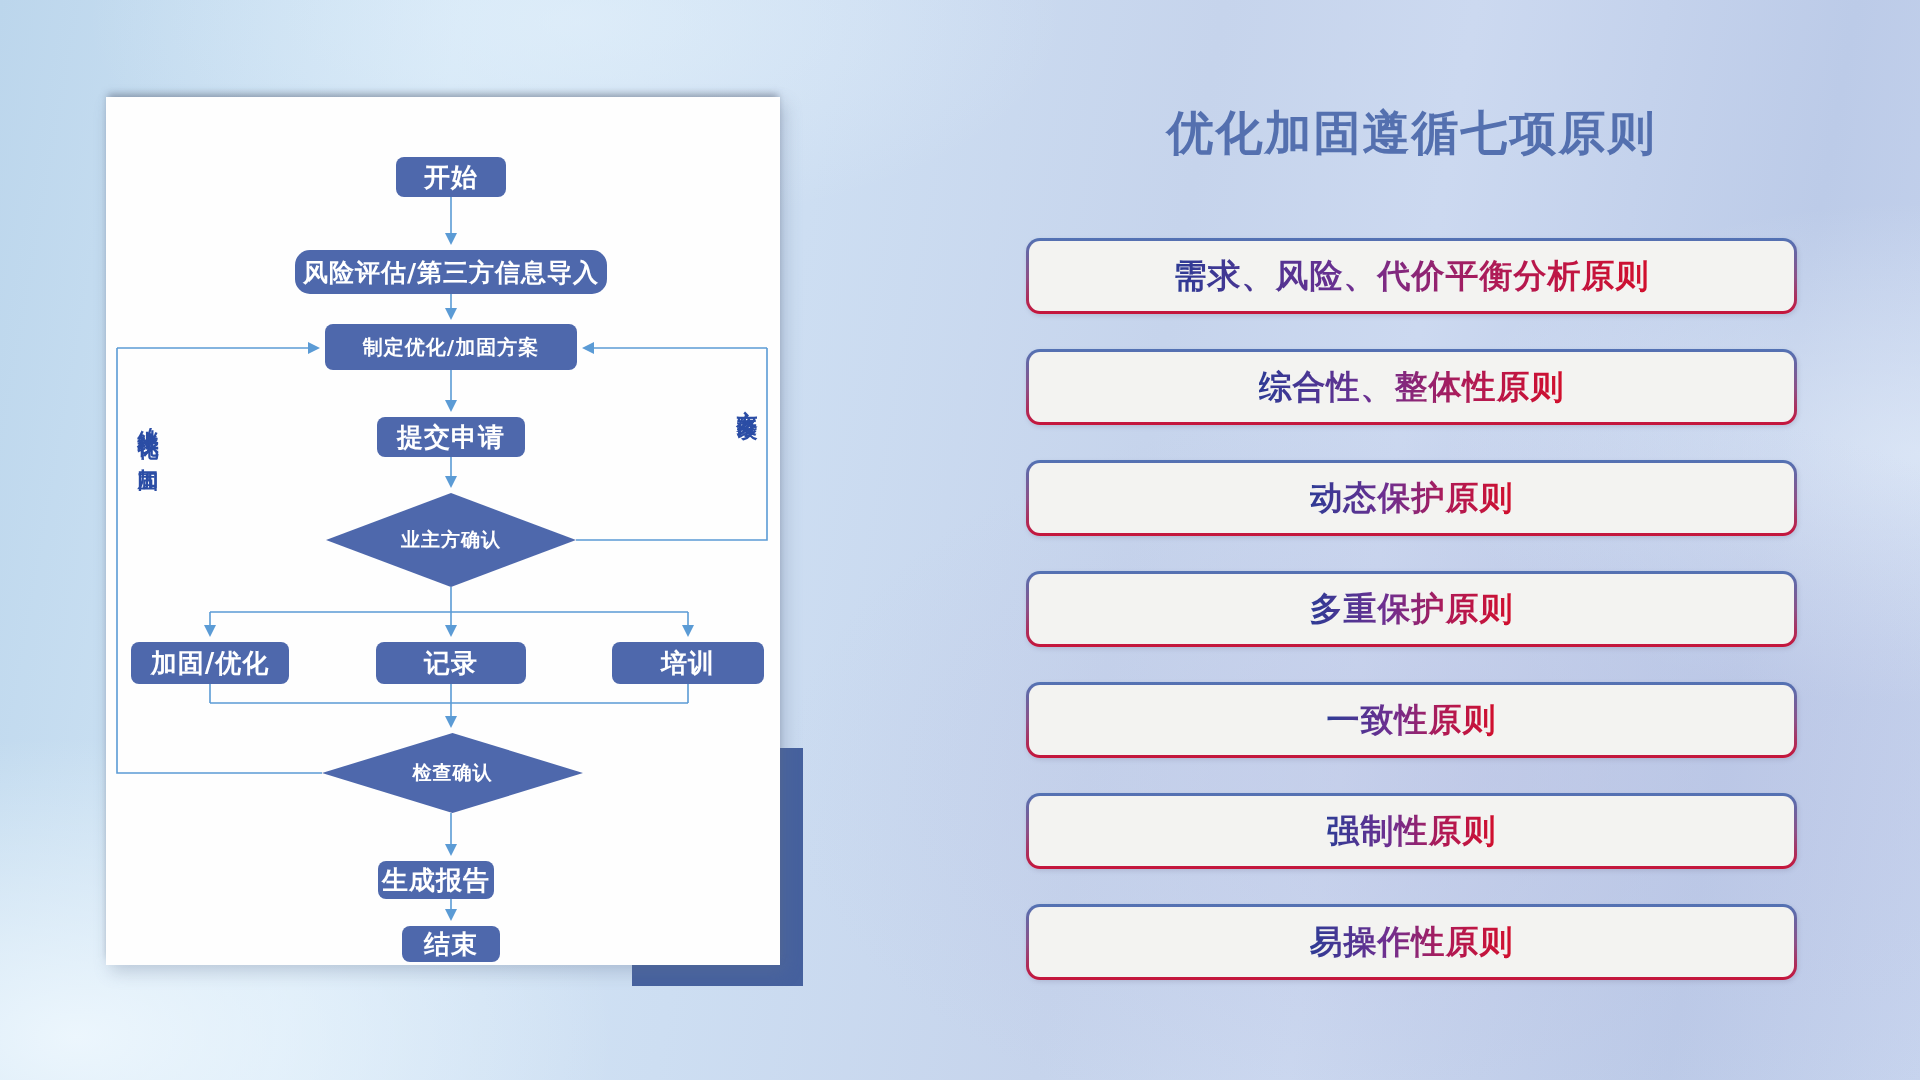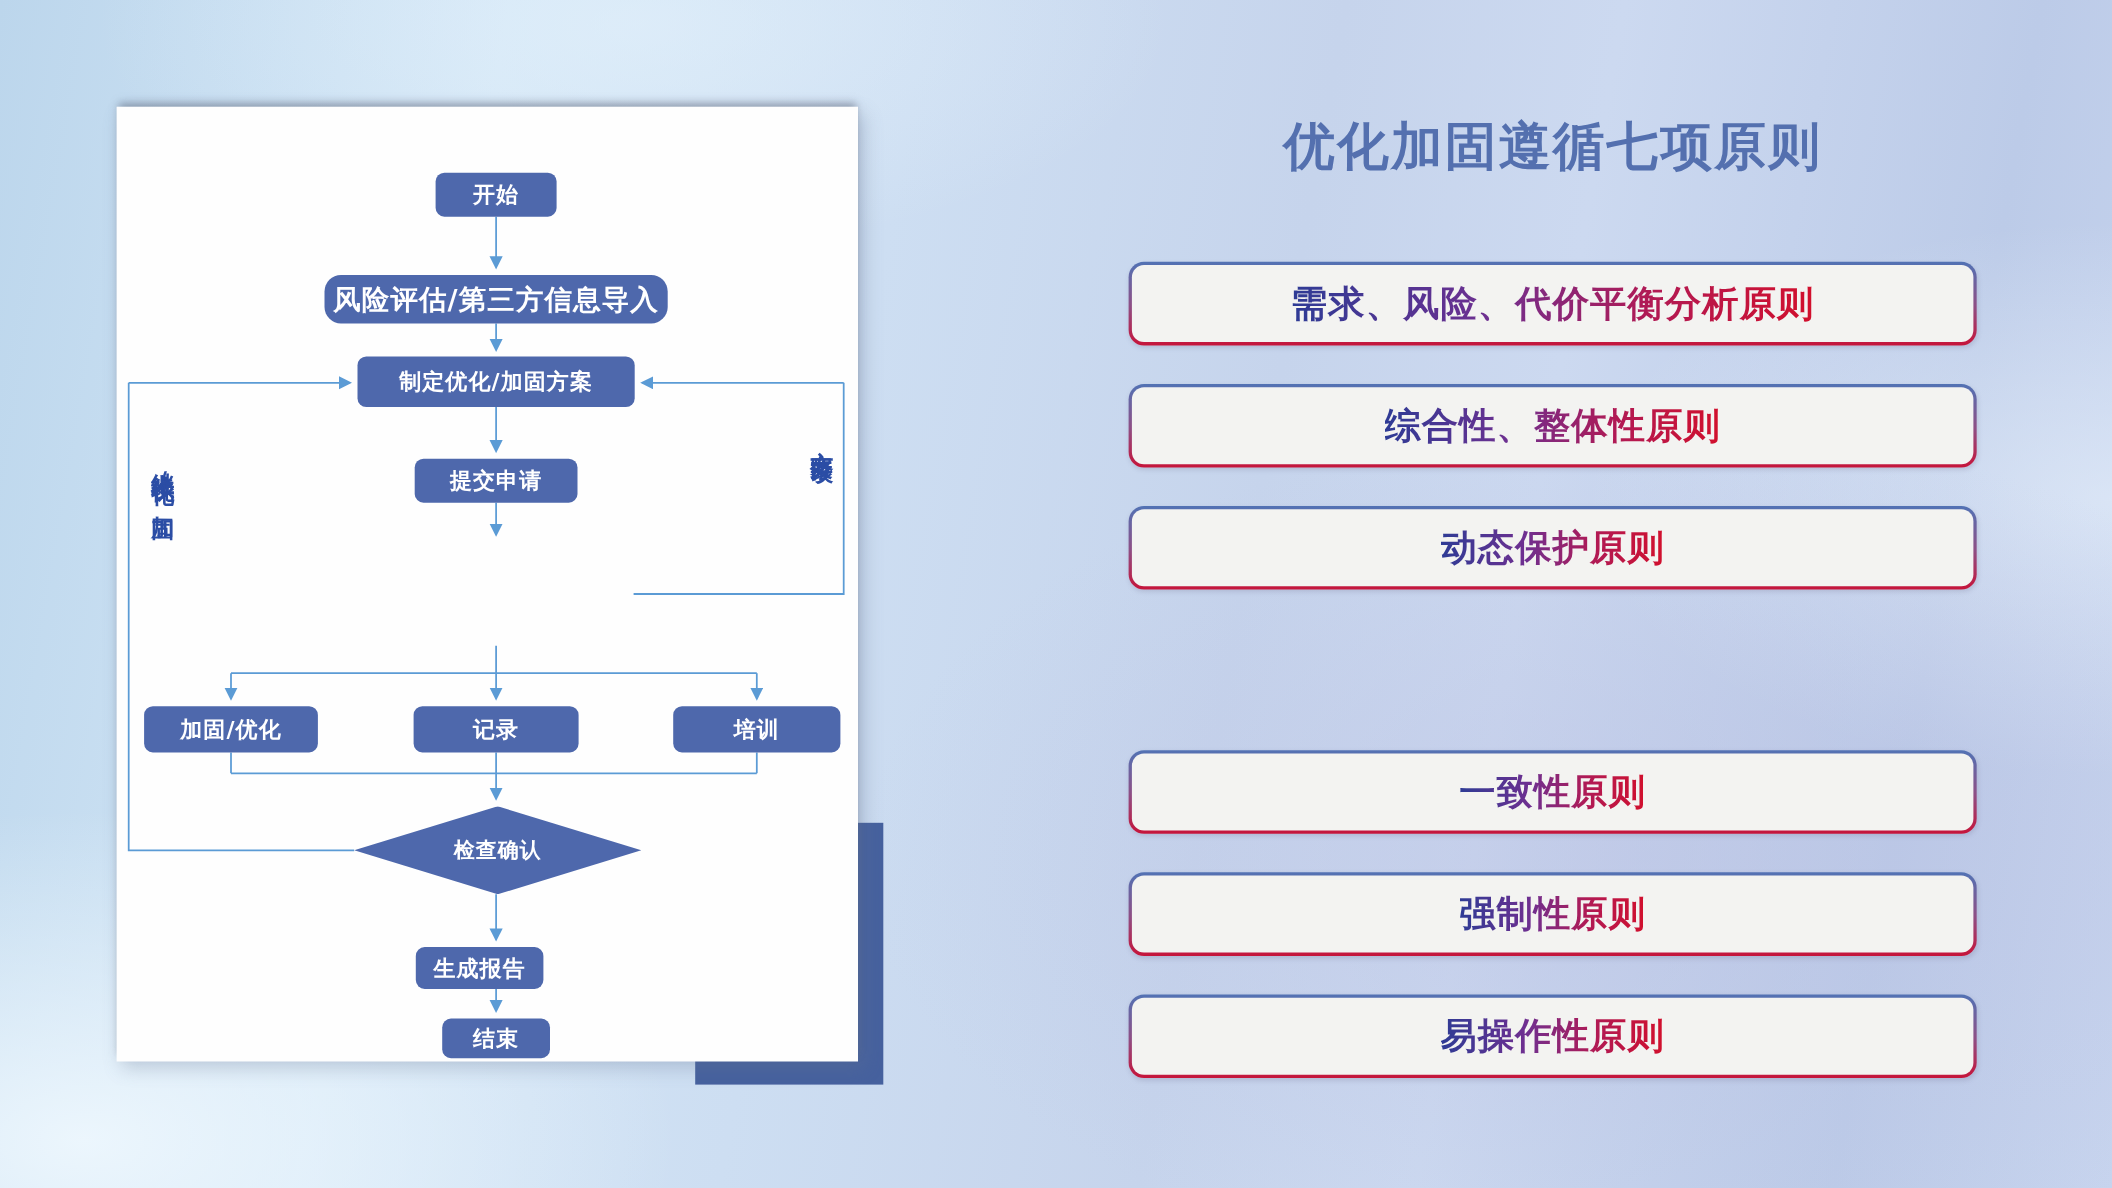--- a/index.html
+++ b/index.html
@@ -17,21 +17,21 @@
   
   .shadow-block{position:absolute;left:632px;top:748px;width:171px;height:238px;background:#46619e;z-index:1;}
   .card{
     position:absolute;left:106px;top:97px;width:674px;height:868px;background:#fefefe;z-index:2;
     box-shadow:0 -5px 7px -2px rgba(96,106,125,.55), 5px 7px 16px rgba(100,115,145,.30);
   }
   .card svg{position:absolute;left:0;top:0;}
   .fnode{
     position:absolute;background:#4e68ac;color:#fff;border-radius:8px;
     display:flex;align-items:center;justify-content:center;
-    font-size:20px;font-weight:600;letter-spacing:1px;white-space:nowrap;
+    font-size:26px;font-weight:600;letter-spacing:1px;white-space:nowrap;
   }
   .fdiamond{
     position:absolute;background:#4e68ac;color:#fff;
     clip-path:polygon(50% 0,100% 50%,50% 100%,0 50%);
     display:flex;align-items:center;justify-content:center;
     font-size:19px;font-weight:600;letter-spacing:1px;
   }
   .vlabel{
     position:absolute;writing-mode:vertical-rl;text-orientation:upright;
     color:#2b4da5;font-weight:700;font-size:21px;letter-spacing:3px;line-height:24px;
@@ -100,20 +100,21 @@
   </svg>
 
   <div class="fnode" style="left:290px;top:60px;width:110px;height:40px;">开始</div>
 
   <div class="fnode" style="left:189px;top:153px;width:312px;height:44px;font-size:25px;border-radius:15px;">风险评估/第三方信息导入</div>
 
   <div class="fnode" style="left:219px;top:227px;width:252px;height:46px;font-size:20px;">制定优化/加固方案</div>
 
   <div class="fnode" style="left:271px;top:320px;width:148px;height:40px;">提交申请</div>
 
+  <div class="fdiamond" style="left:220px;top:396px;width:250px;height:94px;">业主方确认</div>
 
   <div class="fnode" style="left:25px;top:545px;width:158px;height:42px;">加固/优化</div>
 
   <div class="fnode" style="left:270px;top:545px;width:150px;height:42px;">记录</div>
 
   <div class="fnode" style="left:506px;top:545px;width:152px;height:42px;">培训</div>
 
   <div class="fdiamond" style="left:216px;top:636px;width:261px;height:80px;">检查确认</div>
 
   <div class="fnode" style="left:272px;top:764px;width:116px;height:38px;">生成报告</div>
@@ -140,20 +141,25 @@
         <span class="ptext">综合性、整体性原则</span>
       </div>
   </div>
 
   <div class="pbox" style="top:460px;">
     <div class="pbox-inner">
         <span class="ptext">动态保护原则</span>
       </div>
   </div>
 
+  <div class="pbox" style="top:571px;">
+    <div class="pbox-inner">
+        <span class="ptext">多重保护原则</span>
+      </div>
+  </div>
 
   <div class="pbox" style="top:682px;">
     <div class="pbox-inner">
         <span class="ptext">一致性原则</span>
       </div>
   </div>
 
   <div class="pbox" style="top:793px;">
     <div class="pbox-inner">
         <span class="ptext">强制性原则</span>

